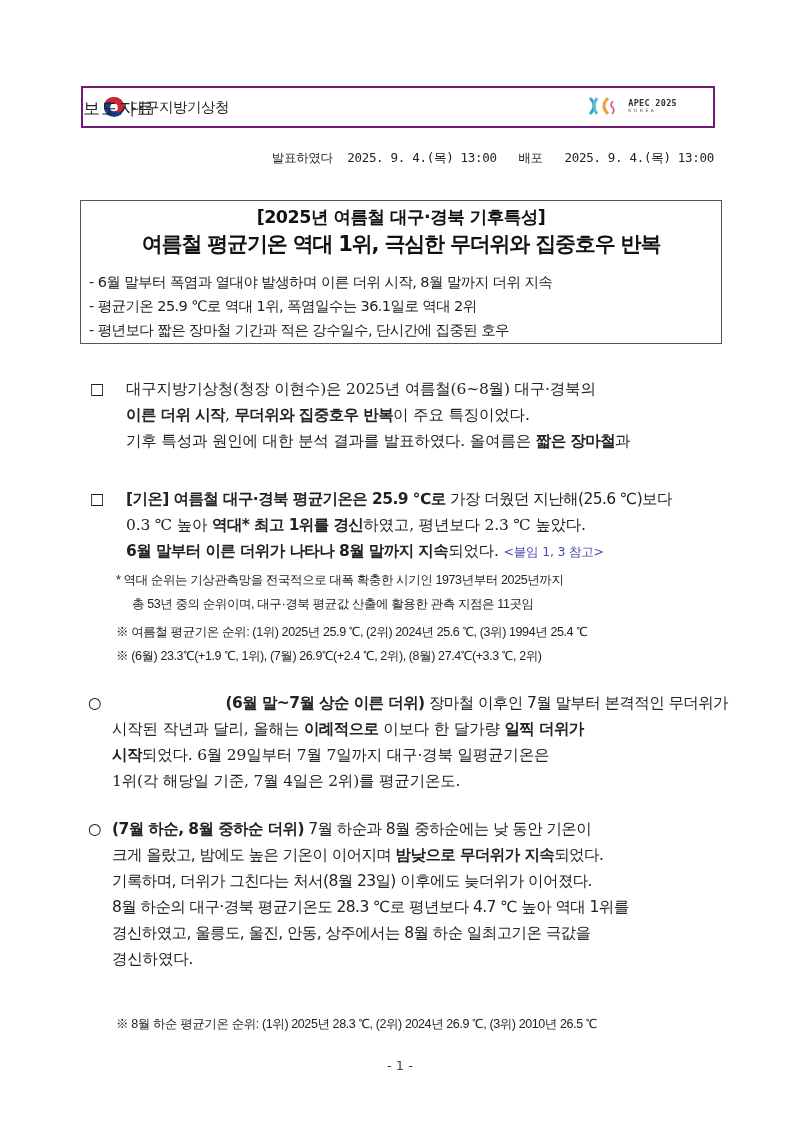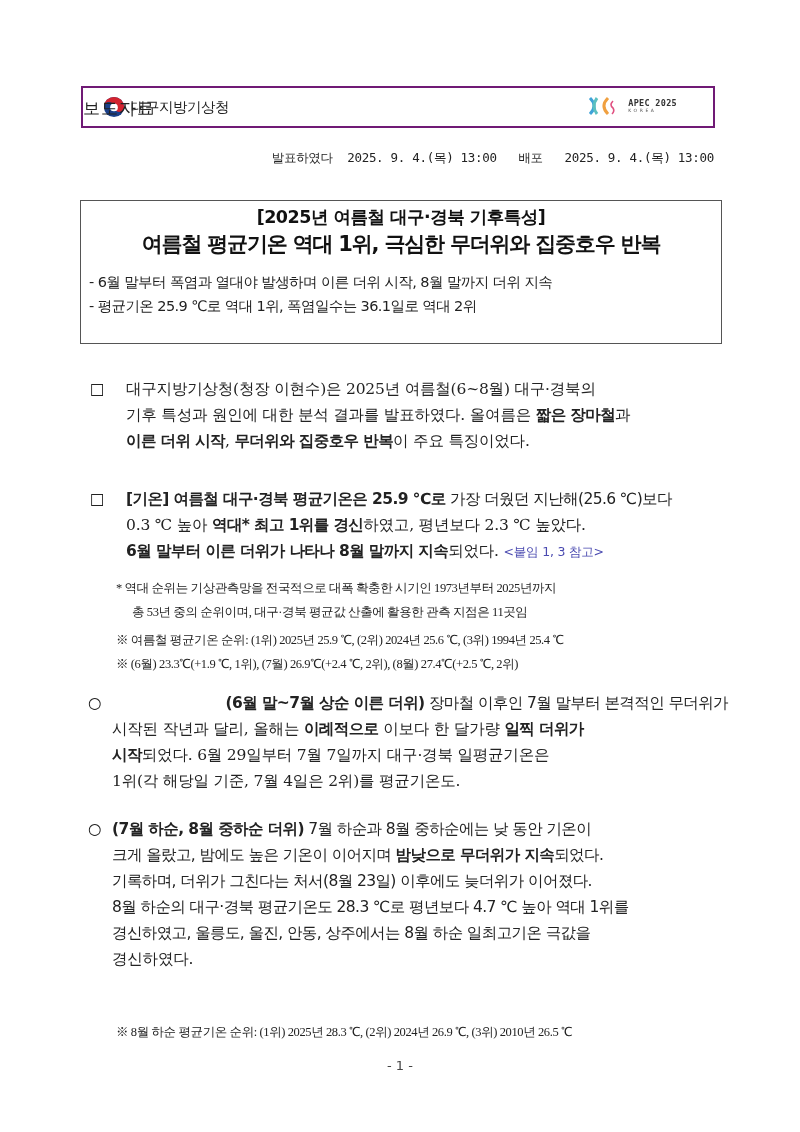--- a/index.html
+++ b/index.html
@@ -37,21 +37,21 @@
     
     .para { left: 88px; width: 640px; font-size: 15.5px; line-height: 26px; color: #222;
             letter-spacing: -0.2px; font-family: "DejaVu Serif", serif; }
     .para .mark { position: absolute; left: 0; top: 0; font-family: "DejaVu Sans", sans-serif; }
     .para .line { white-space: nowrap; }
     .para b { font-family: "DejaVu Sans", sans-serif; font-weight: bold; letter-spacing: -0.6px; }
     .para .sans { font-family: "DejaVu Sans", sans-serif; letter-spacing: -0.6px; }
     .ref { color: #4a4ab0; font-size: 12.5px; font-family: "DejaVu Sans", sans-serif; }
 
     .note { font-size: 12.5px; line-height: 24px; color: #222; letter-spacing: -0.4px; white-space: nowrap;
-            font-family: Liberation Serif, serif; margin-top: 8px; }
+            font-family: Liberation Sans, sans-serif; }
 
     .page-num { left: 0; width: 100%; top: 1058px; text-align: center; font-size: 13px; color: #444; }
   </style>
 </head>
 <body>
 
 <div class="abs header-box">
   <div class="abs logo-kma">
     <svg class="emblem" viewBox="0 0 24 24">
       <circle cx="12" cy="12" r="11" fill="#1a3f8a"></circle>
@@ -76,41 +76,42 @@
 </div>
 
 <div class="abs release-line"><span>발표하였다</span>  <span>2025. 9. 4.(목) 13:00</span>   <span>배포</span>   <span>2025. 9. 4.(목) 13:00</span></div>
 
 <div class="abs title-box">
   <div class="abs subtitle">[2025년 여름철 대구·경북 기후특성]</div>
   <div class="abs main-title">여름철 평균기온 역대 1위, 극심한 무더위와 집중호우 반복</div>
   <div class="abs bullets">
     <div>- 6월 말부터 폭염과 열대야 발생하며 이른 더위 시작, 8월 말까지 더위 지속</div>
     <div>- 평균기온 25.9 ℃로 역대 1위, 폭염일수는 36.1일로 역대 2위</div>
+    <div>- 평년보다 짧은 장마철 기간과 적은 강수일수, 단시간에 집중된 호우</div>
   </div>
 </div>
 
 <div class="abs para" style="top:376px; left:104px;">
   <span class="mark" style="left:-14px;">□</span>
   <div class="line" style="padding-left:22px;">대구지방기상청(청장 이현수)은 2025년 여름철(6~8월) 대구·경북의</div>
+  <div class="line" style="padding-left:22px;"><b>이른 더위 시작</b><span>, </span><b>무더위와 집중호우 반복</b><span>이 주요 특징이었다.</span></div>
   <div class="line" style="padding-left:22px;"><span>기후 특성과 원인에 대한 분석 결과를 발표하였다. 올여름은 </span><b>짧은 장마철</b><span>과</span></div>
-  <div class="line" style="padding-left:22px;"><b>이른 더위 시작</b><span>, </span><b>무더위와 집중호우 반복</b><span>이 주요 특징이었다.</span></div>
 </div>
 
 <div class="abs para" style="top:486px; left:104px;">
   <span class="mark" style="left:-14px;">□</span>
   <div class="line" style="padding-left:22px;"><b>[기온] 여름철 대구·경북 평균기온은 25.9 ℃로</b><span class="sans"> 가장 더웠던 지난해(25.6 ℃)보다</span></div>
   <div class="line" style="padding-left:22px;"><span>0.3 ℃ 높아 </span><b>역대* 최고 1위를 경신</b><span>하였고, 평년보다 2.3 ℃ 높았다.</span></div>
   <div class="line" style="padding-left:22px;"><b>6월 말부터 이른 더위가 나타나 8월 말까지 지속</b><span>되었다. </span><span class="ref">&lt;붙임 1, 3 참고&gt;</span></div>
 </div>
 
 <div class="abs note" style="top:568px; left:116px;">* 역대 순위는 기상관측망을 전국적으로 대폭 확충한 시기인 1973년부터 2025년까지</div>
 <div class="abs note" style="top:592px; left:132px;">총 53년 중의 순위이며, 대구·경북 평균값 산출에 활용한 관측 지점은 11곳임</div>
 <div class="abs note" style="top:620px; left:116px;">※ 여름철 평균기온 순위: (1위) 2025년 25.9 ℃, (2위) 2024년 25.6 ℃, (3위) 1994년 25.4 ℃</div>
-<div class="abs note" style="top:644px; left:116px;">※ (6월) 23.3℃(+1.9 ℃, 1위), (7월) 26.9℃(+2.4 ℃, 2위), (8월) 27.4℃(+2.5 ℃, 2위)</div>
+<div class="abs note" style="top:644px; left:116px;">※ (6월) 23.3℃(+1.9 ℃, 1위), (7월) 26.9℃(+2.4 ℃, 2위), (8월) 27.4℃(+3.3 ℃, 2위)</div>
 
 <div class="abs para" style="top:690px; left:88px;">
   <span class="mark">○</span>
   <div class="line" style="padding-left:24px;text-align:right;"><b>(6월 말~7월 상순 이른 더위)</b><span class="sans"> 장마철 이후인 7월 말부터 본격적인 무더위가</span></div>
   <div class="line" style="padding-left:24px;"><span>시작된 작년과 달리, 올해는 </span><b>이례적으로</b><span> 이보다 한 달가량 </span><b>일찍 더위가</b></div>
   <div class="line" style="padding-left:24px;"><b>시작</b><span>되었다. 6월 29일부터 7월 7일까지 대구·경북 일평균기온은</span></div>
   <div class="line" style="padding-left:24px;">1위(각 해당일 기준, 7월 4일은 2위)를 평균기온도.</div>
 </div>
 
 <div class="abs para" style="top:816px; left:88px;">

